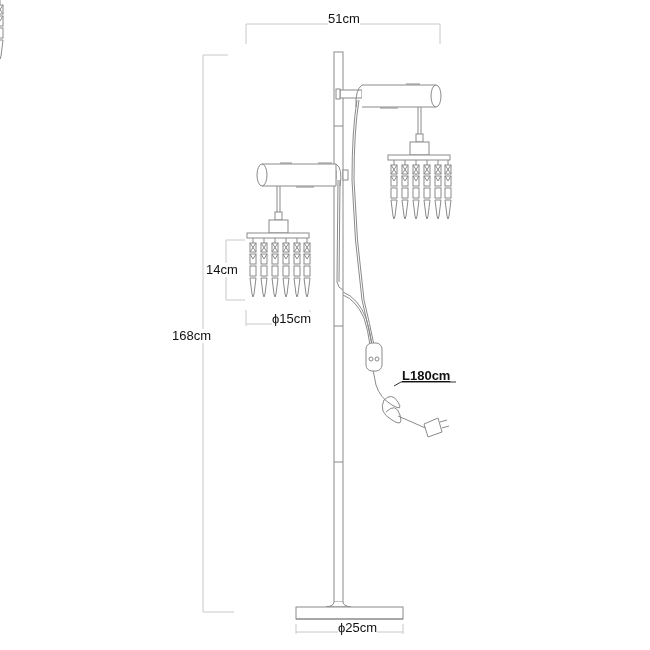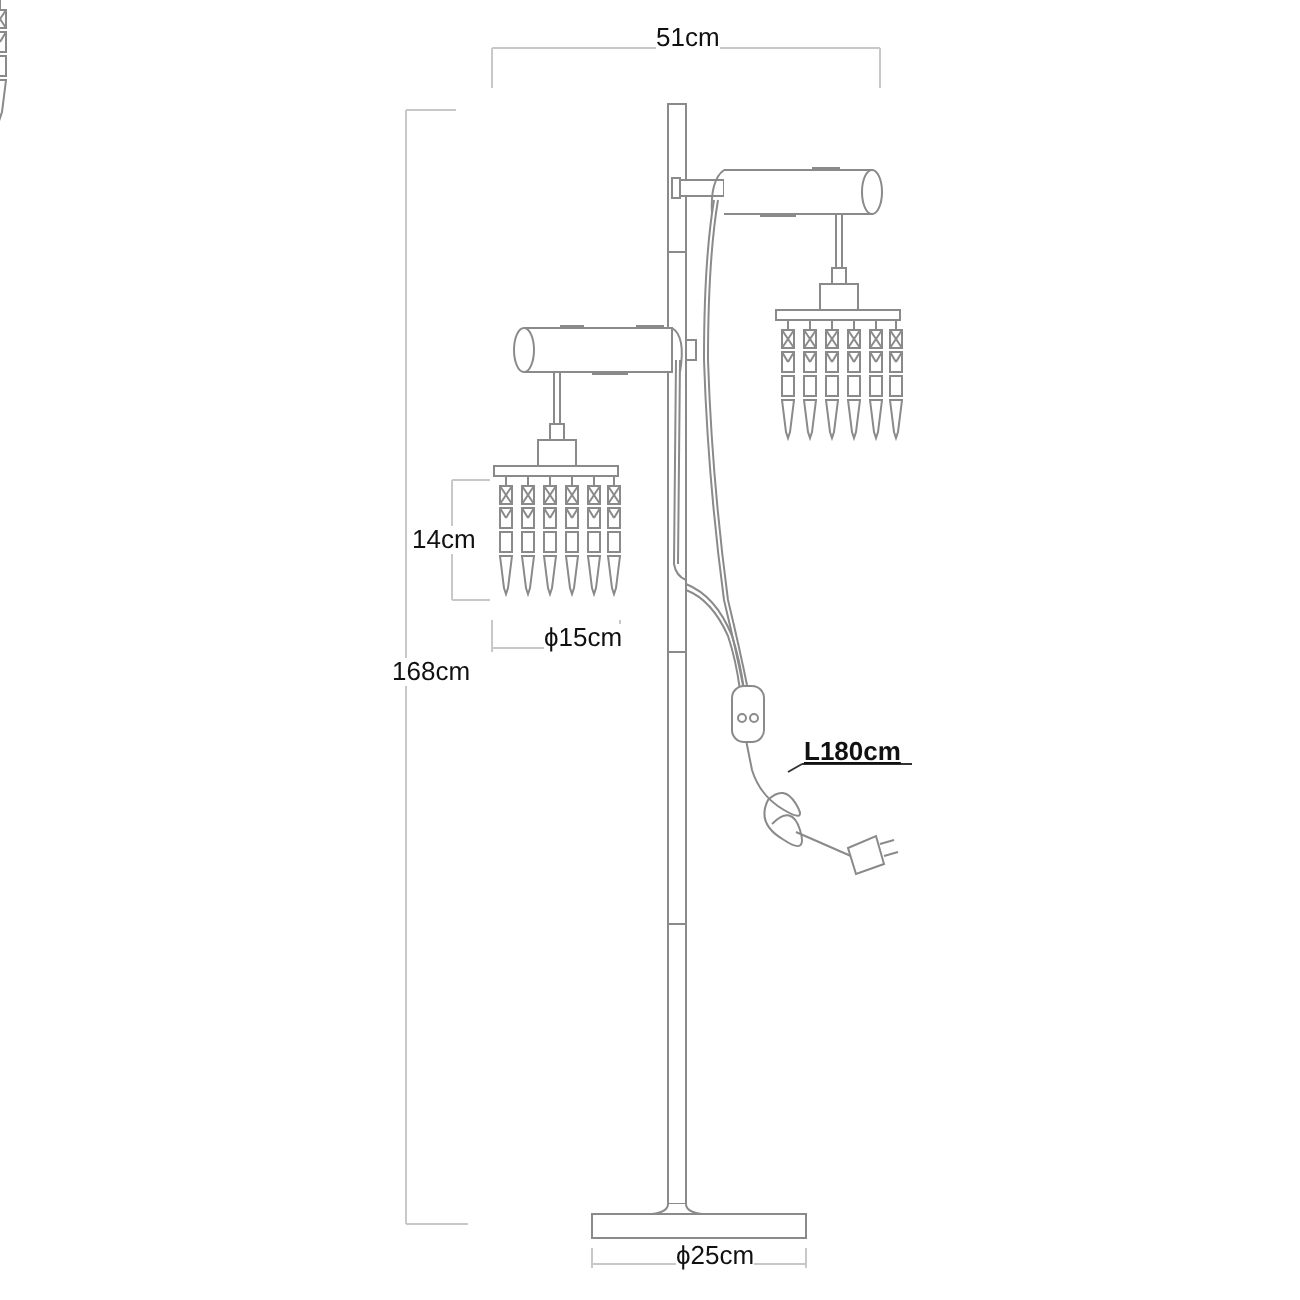--- a/index.html
+++ b/index.html
@@ -152,17 +152,17 @@
     <line x1="442" y1="428" x2="449" y2="426"></line>
   </g>
 
   <g stroke="#333">
     <line x1="394" y1="386" x2="401" y2="382"></line>
     <line x1="401" y1="382" x2="456" y2="382"></line>
   </g>
 </svg>
 
 <span class="dim-label" style="left:328px; top:12px;">51cm</span>
-<span class="dim-label" style="left:172px; top:329px;margin-left:24px;">168cm</span>
+<span class="dim-label" style="left:172px; top:329px;">168cm</span>
 <span class="dim-label" style="left:206px; top:263px;text-align:right;">14cm</span>
 <span class="dim-label" style="left:256px; top:312px;margin-left:16px;">ϕ15cm</span>
 <span class="dim-label" style="left:338px; top:621px;">ϕ25cm</span>
 <span class="dim-label bold" style="left:402px; top:369px;">L180cm</span>
 
 </body></html>

